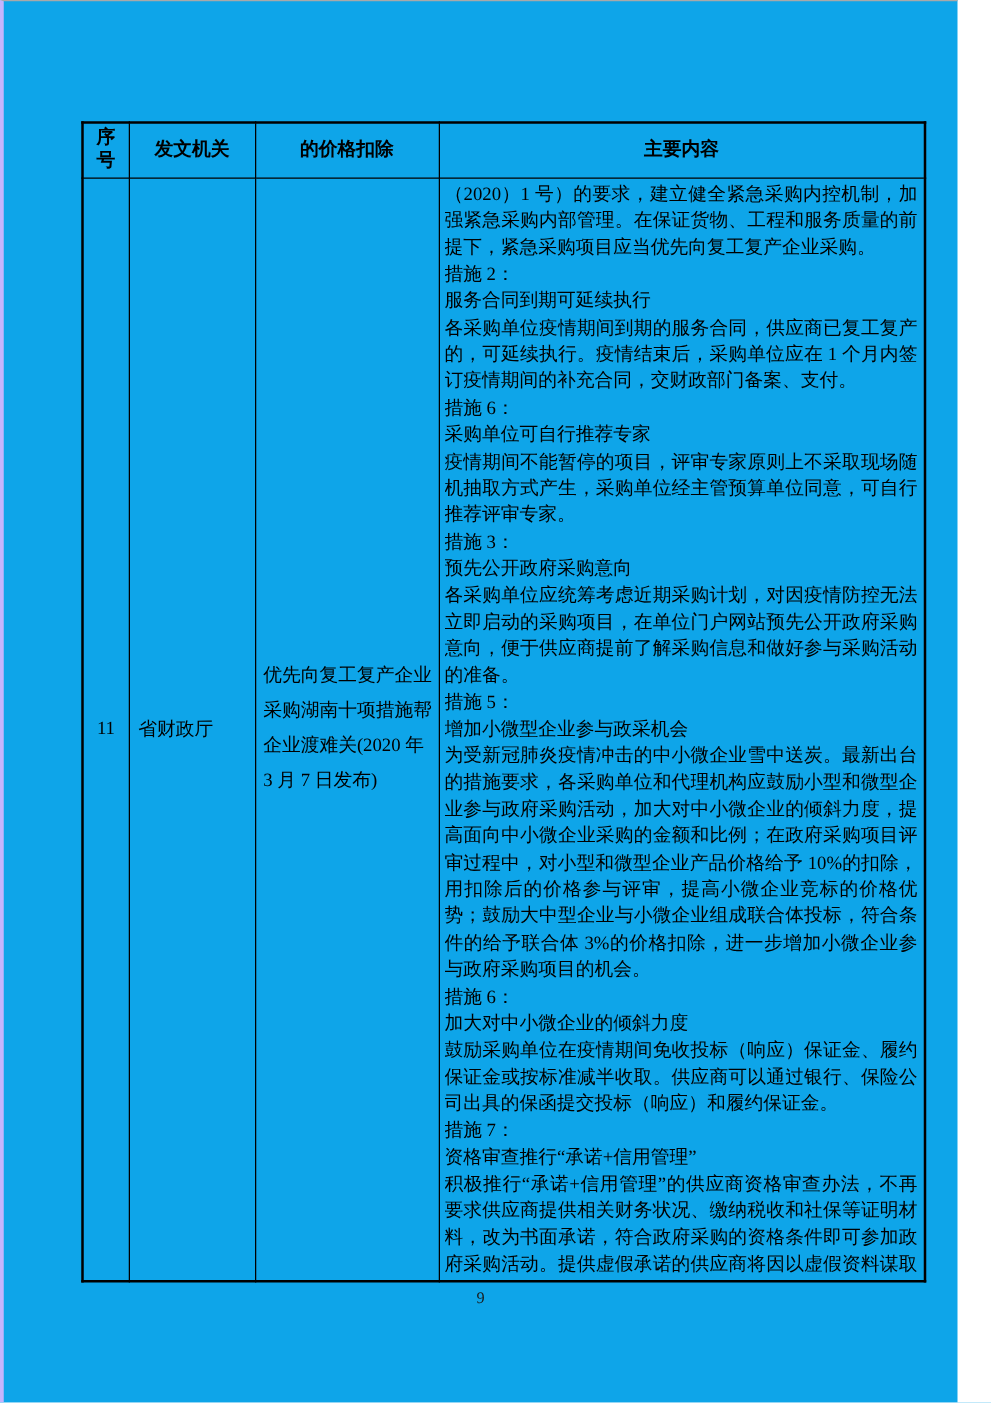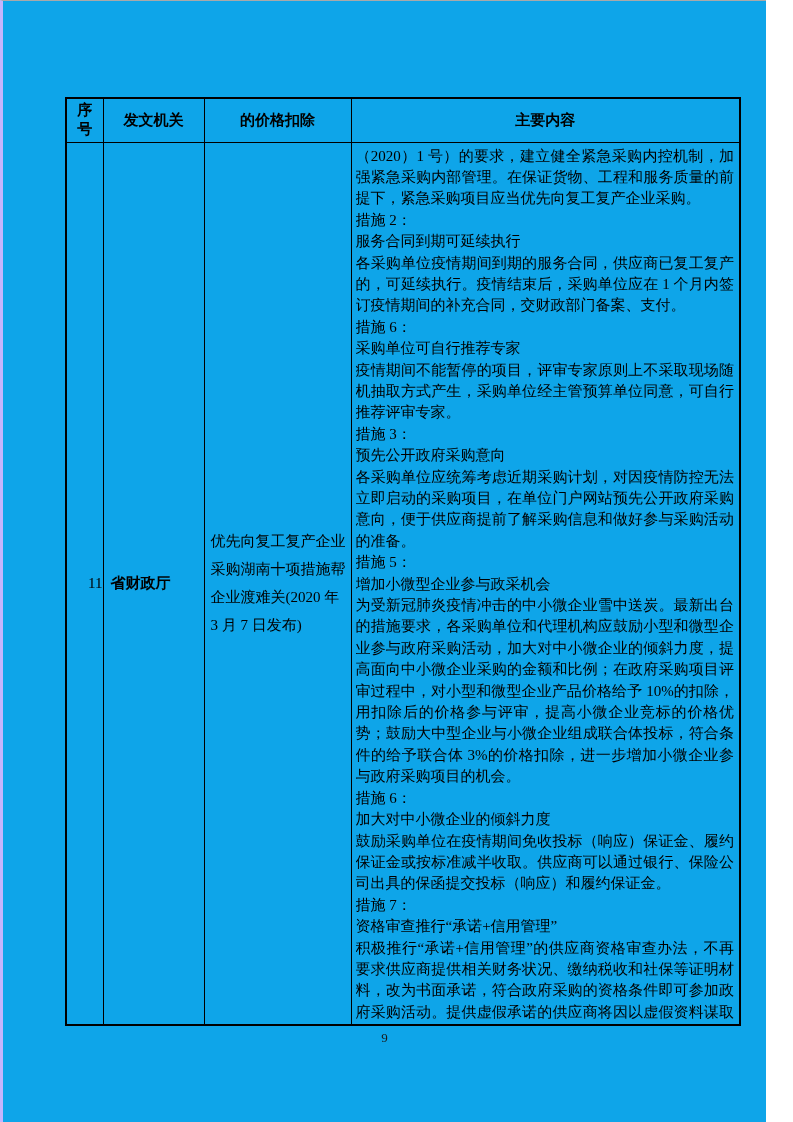--- a/index.html
+++ b/index.html
@@ -37,29 +37,28 @@
     line-height: 19px;
     padding: 2px 1px;
   }
   .two-line {
     display: inline-block;
     width: 1em;
     word-break: break-all;
     line-height: 19px;
   }
   td.cell-serial {
-    text-align: right;
+    text-align: center;
     vertical-align: middle;
   }
   td.cell-agency {
     text-align: left;
     vertical-align: middle;
     padding-left: 7px;
     padding-right: 3px;
-    font-weight: bold;
   }
   td.cell-docname {
     text-align: left;
     vertical-align: middle;
     padding: 0 4px 0 6px;
     line-height: 28px;
   }
   td.cell-content {
     vertical-align: top;
     padding: 3px 5px 0 4px;

